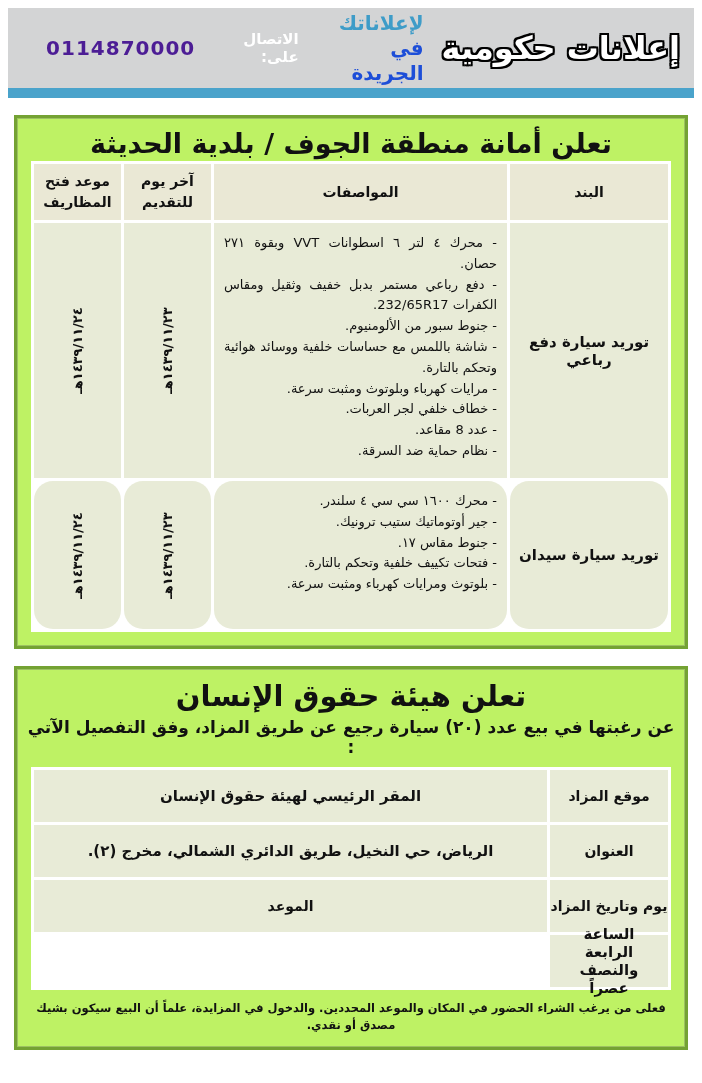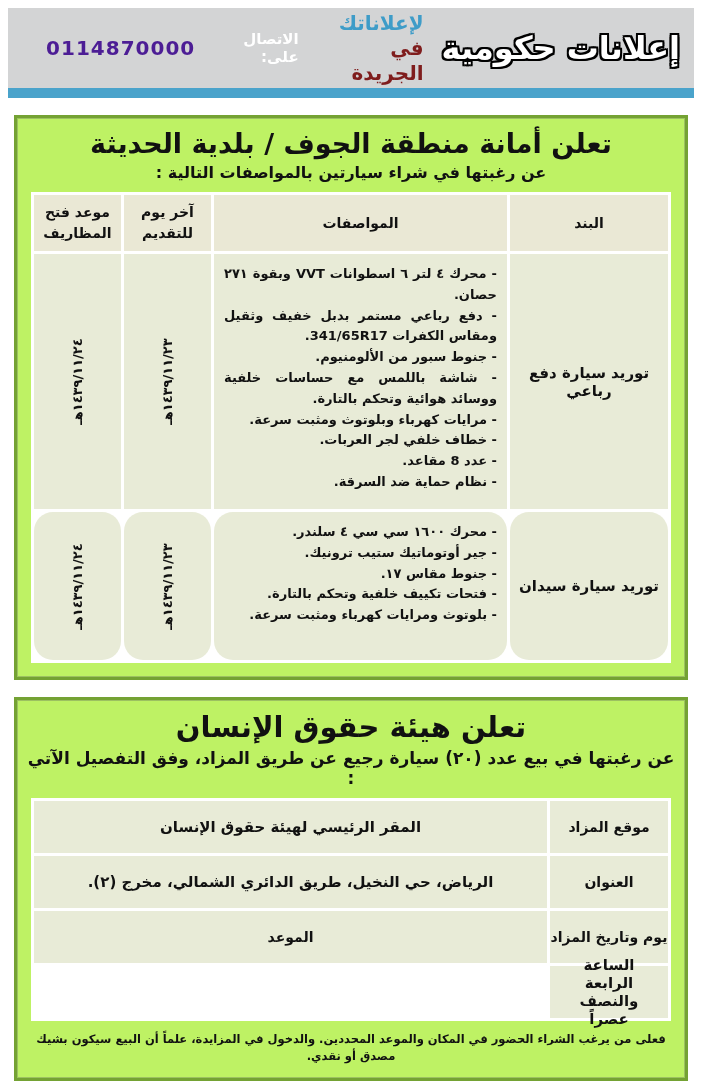--- a/index.html
+++ b/index.html
@@ -18,21 +18,21 @@
   }
   .logo {
     font-size:32px; font-weight:bold; color:#fff; white-space:nowrap;
     text-shadow:-2px -2px 0 #000, 2px -2px 0 #000, -2px 2px 0 #000, 2px 2px 0 #000,
                  0 -2px 0 #000, 0 2px 0 #000, -2px 0 0 #000, 2px 0 0 #000;
     padding:0 4px;
   }
   .tagline { display:flex; flex-direction:column; text-align:right;
              font-weight:bold; font-size:20px; line-height:1.25; margin-left:26px; }
   .tagline-1 { color:#3e9cc8; }
-  .tagline-2 { color:#7f1d1d; }
+  .tagline-2 { color:#1d4ed8; }
   .contact { display:flex; flex-direction:row; align-items:center;
              font-weight:bold; margin-left:18px;gap:48px; }
   .contact-label { color:#fff; font-size:15px; }
   .phone { color:#4c1d95; font-size:20px; direction:ltr; letter-spacing:1px; }
   .ext-line { color:#fff; font-size:15px; }
   .ext-value { color:#701a75; font-size:16px; }
   .fax { display:flex; align-items:center; gap:10px; margin-right:6px; }
   .fax-label { color:#fff; font-size:19px; font-weight:bold; }
   .fax-numbers { color:#55565a; font-weight:bold; font-size:21px;
                  direction:ltr; text-align:left; line-height:1.3; }
@@ -57,21 +57,21 @@
     grid-template-columns:158px 1fr 87px 87px;
   }
   .thcell {
     background:#eae8d5; font-weight:bold; font-size:14px; text-align:center;
     display:flex; align-items:center; justify-content:center;
     min-height:56px; line-height:1.5; padding:4px;
   }
   .cell { background:#e8ebd7; }
   .cell-item { display:flex; align-items:center; justify-content:center;
                font-weight:bold; font-size:15px; text-align:center; padding:8px; }
-  .cell-specs { padding:10px 10px 8px; font-weight:bold; font-size:13px;
+  .cell-specs { padding:10px 10px 8px; font-weight:normal; font-size:13px;
                 line-height:1.6; text-align:justify; }
   .row1 { min-height:255px; }
   .row2 { min-height:148px;border-radius:19px; }
   .cell-date { display:flex; align-items:center; justify-content:center; }
   .vdate { transform:rotate(-90deg); white-space:nowrap;
            font-weight:bold; font-size:13px; letter-spacing:.5px; }
 
   
   .grid2 {
     margin:2px 14px 8px; background:#fff; padding:3px;
@@ -110,32 +110,31 @@
         <span>4871076 -</span><br>
         <span>4871145</span>
       </span>
     </div>
   </div>
   <div class="blue-strip"></div>
 </div>
 
 <section class="box box1">
   <h1 class="box-title">تعلن أمانة منطقة الجوف / بلدية الحديثة</h1>
-  <div class="box-subtitle">عن رغبتها في شراء سيارتين بالمواصفات التالية :</div>
 
   <div class="grid1">
     <div class="thcell">البند</div>
     <div class="thcell">المواصفات</div>
     <div class="thcell">آخر يوم للتقديم</div>
     <div class="thcell">موعد فتح المظاريف</div>
 
     <div class="cell cell-item row1">توريد سيارة دفع رباعي</div>
     <div class="cell cell-specs row1">
         <div class="spec-line">- محرك ٤ لتر ٦ اسطوانات VVT وبقوة ٢٧١ حصان.</div>
-        <div class="spec-line">- دفع رباعي مستمر بدبل خفيف وثقيل ومقاس الكفرات 341/65R17.</div>
+        <div class="spec-line">- دفع رباعي مستمر بدبل خفيف وثقيل ومقاس الكفرات 232/65R17.</div>
         <div class="spec-line">- جنوط سبور من الألومنيوم.</div>
         <div class="spec-line">- شاشة باللمس مع حساسات خلفية ووسائد هوائية وتحكم بالتارة.</div>
         <div class="spec-line">- مرايات كهرباء وبلوتوث ومثبت سرعة.</div>
         <div class="spec-line">- خطاف خلفي لجر العربات.</div>
         <div class="spec-line">- عدد 8 مقاعد.</div>
         <div class="spec-line">- نظام حماية ضد السرقة.</div>
       </div>
     <div class="cell cell-date row1">
       <span class="vdate">٢٣‏/‏١١‏/‏١٤٣٩هـ</span>
     </div>

